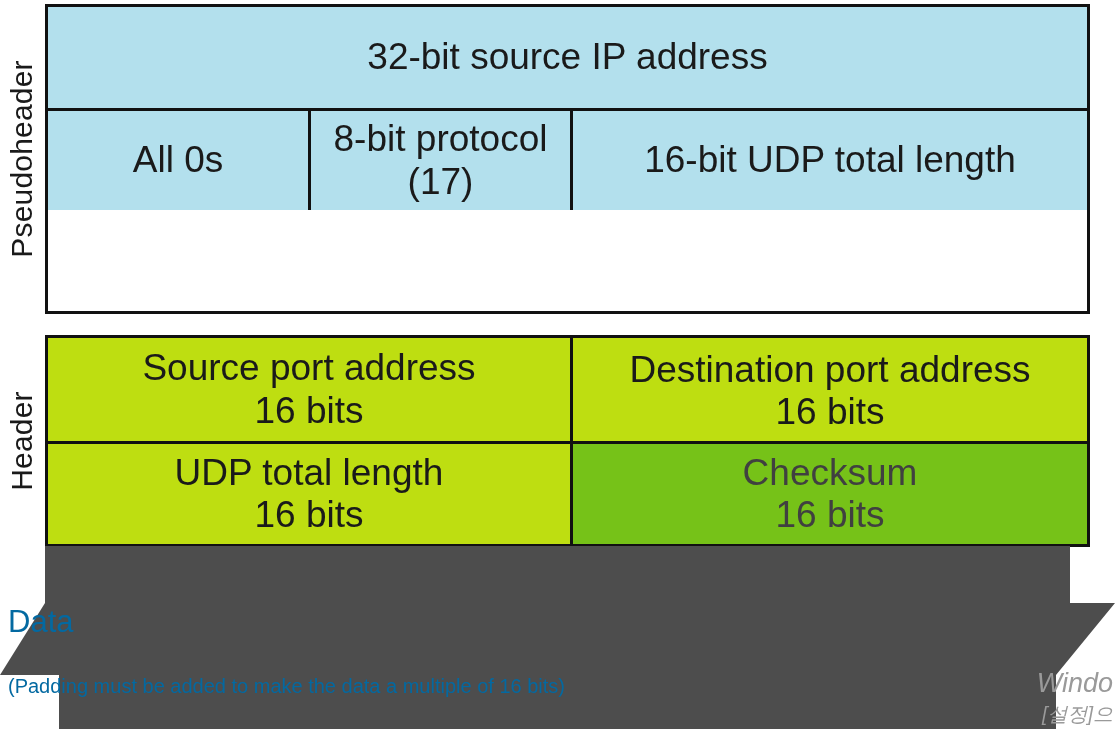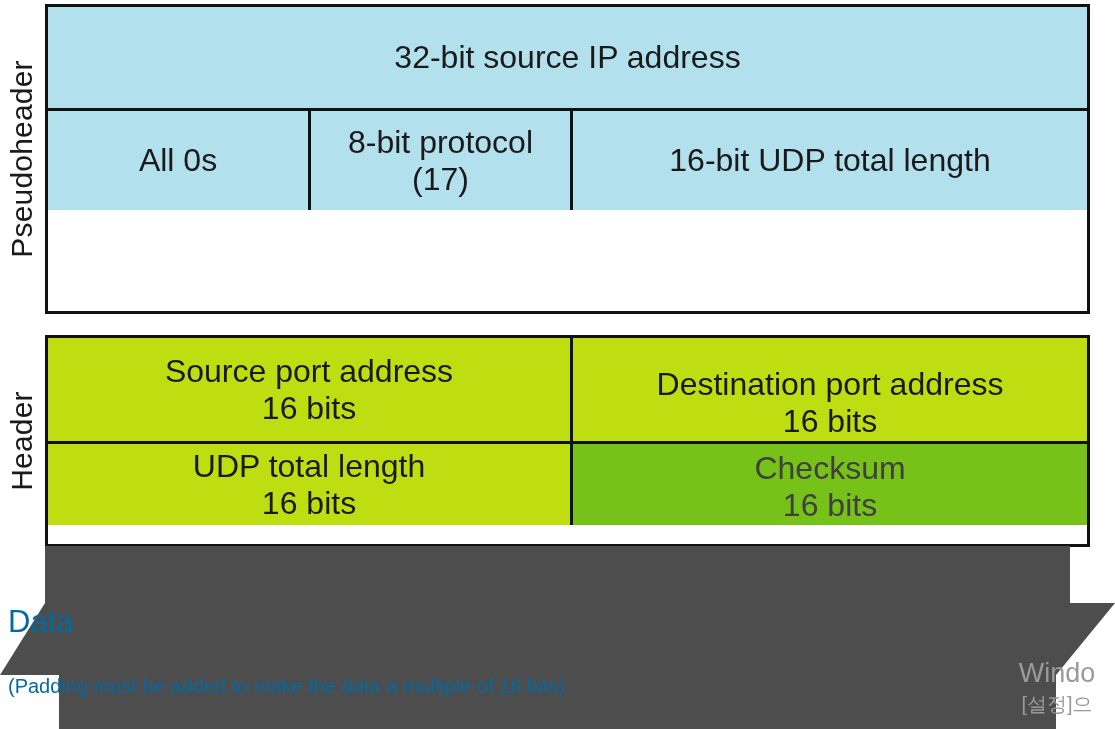--- a/index.html
+++ b/index.html
@@ -62,44 +62,44 @@
     box-sizing: border-box;
   }
   .row + .row { border-top: 3px solid #111111; }
 
   .cell {
     display: flex;
     align-items: center;
     justify-content: center;
     text-align: center;
     box-sizing: border-box;
-    font-size: 32px;
+    font-size: 37px;
     line-height: 1.14;
     color: #1a1a1a;
-    padding: 2px 6px;
+    padding: 8px 6px;
   }
   .cell + .cell { border-left: 3px solid #111111; }
 
   .blue  { background: #b3e0ed; }
   .lime  { background: #bede11; }
   .green { background: #76c218; }
   .checksum-text { color: #404040; }
 
   
   #ph-row-1 { height: 101px; }
   #ph-row-2 { height: 101px; }
   #ph-row-3 { height: 102px; }
   #ph-allzeros  { width: 260px; }
   #ph-protocol  { width: 262px; }
   #ph-udplen    { flex: 1 1 auto; }
   #ph-src, #ph-dst { width: 100%; }
 
   
   #hd-row-1 { height: 103px; }
-  #hd-row-2 { height: 84px; }
+  #hd-row-2 { height: 103px; }
   #hd-srcport, #hd-udplen { width: 522px; }
   #hd-dstport, #hd-checksum { flex: 1 1 auto; align-items: flex-end; }
 
   .cell-lines { display: block; }
   .cell-lines .l2 { display: block; }
 
   
   #data-banner {
     position: absolute;
     left: 0;
@@ -118,28 +118,29 @@
     line-height: 1;
     pointer-events: none;
   }
   #data-title    { top: 606px; }
   #data-subtitle { top: 676px; font-size: 20px; }
 
   
   #watermark {
     position: absolute;
     right: 2px;
-    bottom: 12px;
+    bottom: 2px;
     width: 112px;
-    text-align: center;
+    text-align: right;
     color: #9a9a9a;
     line-height: 1.35;
     pointer-events: none;
     overflow: hidden;
     height: 62px;
+    font-style: italic;
   }
   #watermark .wm-line1 { font-size: 27px; white-space: nowrap; }
   #watermark .wm-line2 { font-size: 20px; white-space: nowrap; }
 </style>
 </head>
 <body>
 
 <div id="diagram">
 
   <div class="side-label" id="label-pseudoheader">

